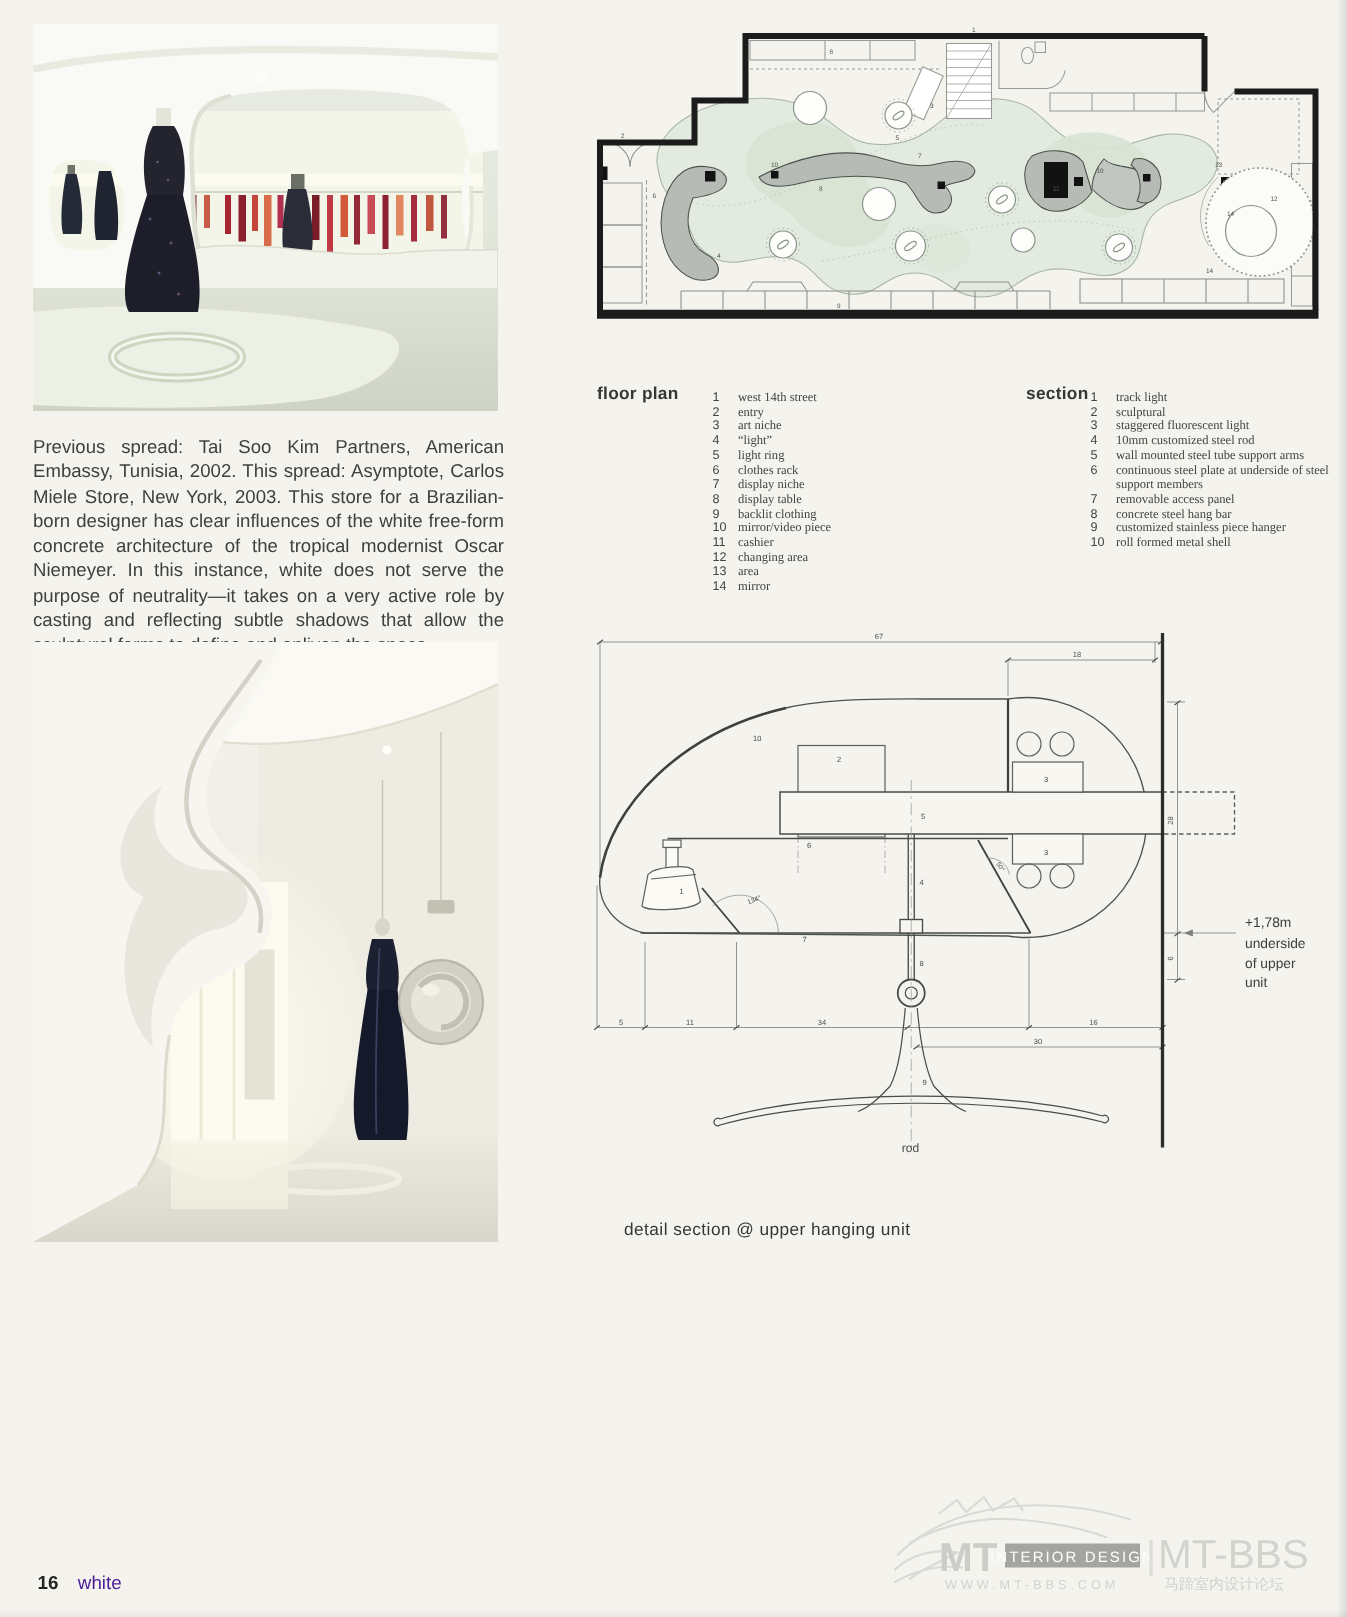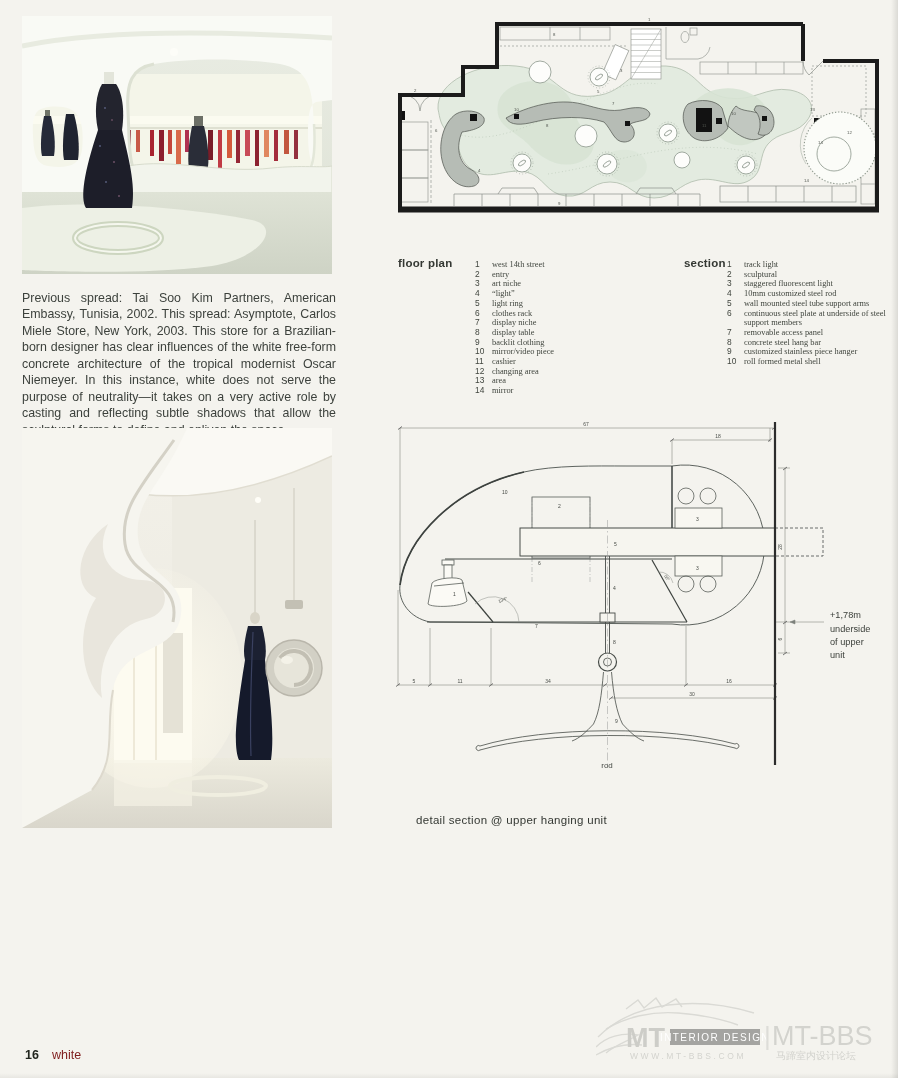--- a/index.html
+++ b/index.html
@@ -14,21 +14,21 @@
   .caption{position:absolute;left:22px;top:290px;width:314px;font-size:12.4px;
         line-height:16.45px;text-align:justify;color:#3c413c;}
   .legend-title{position:absolute;font-size:11.5px;color:#343833;letter-spacing:.2px;font-weight:bold;}
   .legend-items{position:absolute;width:170px;}
   .legend-row{display:flex;font-size:8.4px;line-height:9.7px;color:#41463f;}
   .legend-row .n{width:17px;flex:none;}
   .legend-row .t{flex:1;font-family:Liberation Serif, serif;}
   .detail-caption{position:absolute;left:416px;top:814px;font-size:11.5px;color:#343833;letter-spacing:.3px;}
   .footer{position:absolute;left:25px;top:1048px;font-size:12.5px;}
   .footer .num{font-weight:bold;color:#22261f;}
-  .footer .lbl{color:#7f1d1d;margin-left:13px;}
+  .footer .lbl{color:#4c1d95;margin-left:13px;}
   .wm{position:absolute;left:596px;top:993px;opacity:.95;}
   svg text{font-family:"Liberation Sans",sans-serif;}
 </style>
 </head>
 <body>
 
 <div class="page">
 
   <div class="photo" style="left:22px;top:16px;width:310px;height:258px;">
     <svg width="310" height="258" viewBox="0 0 310 258">

